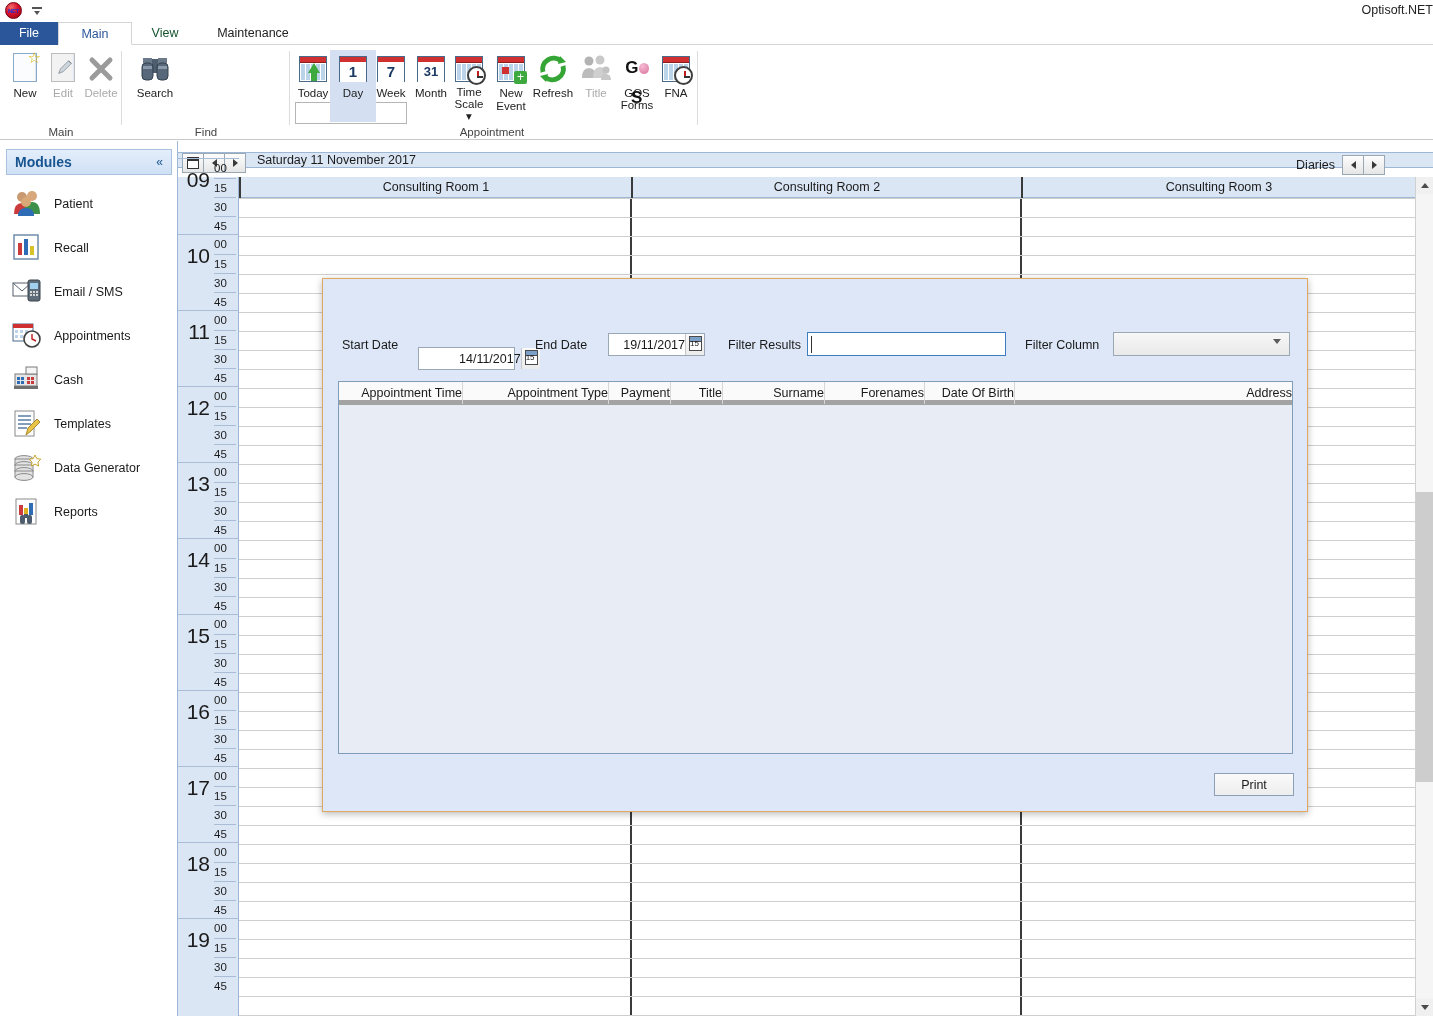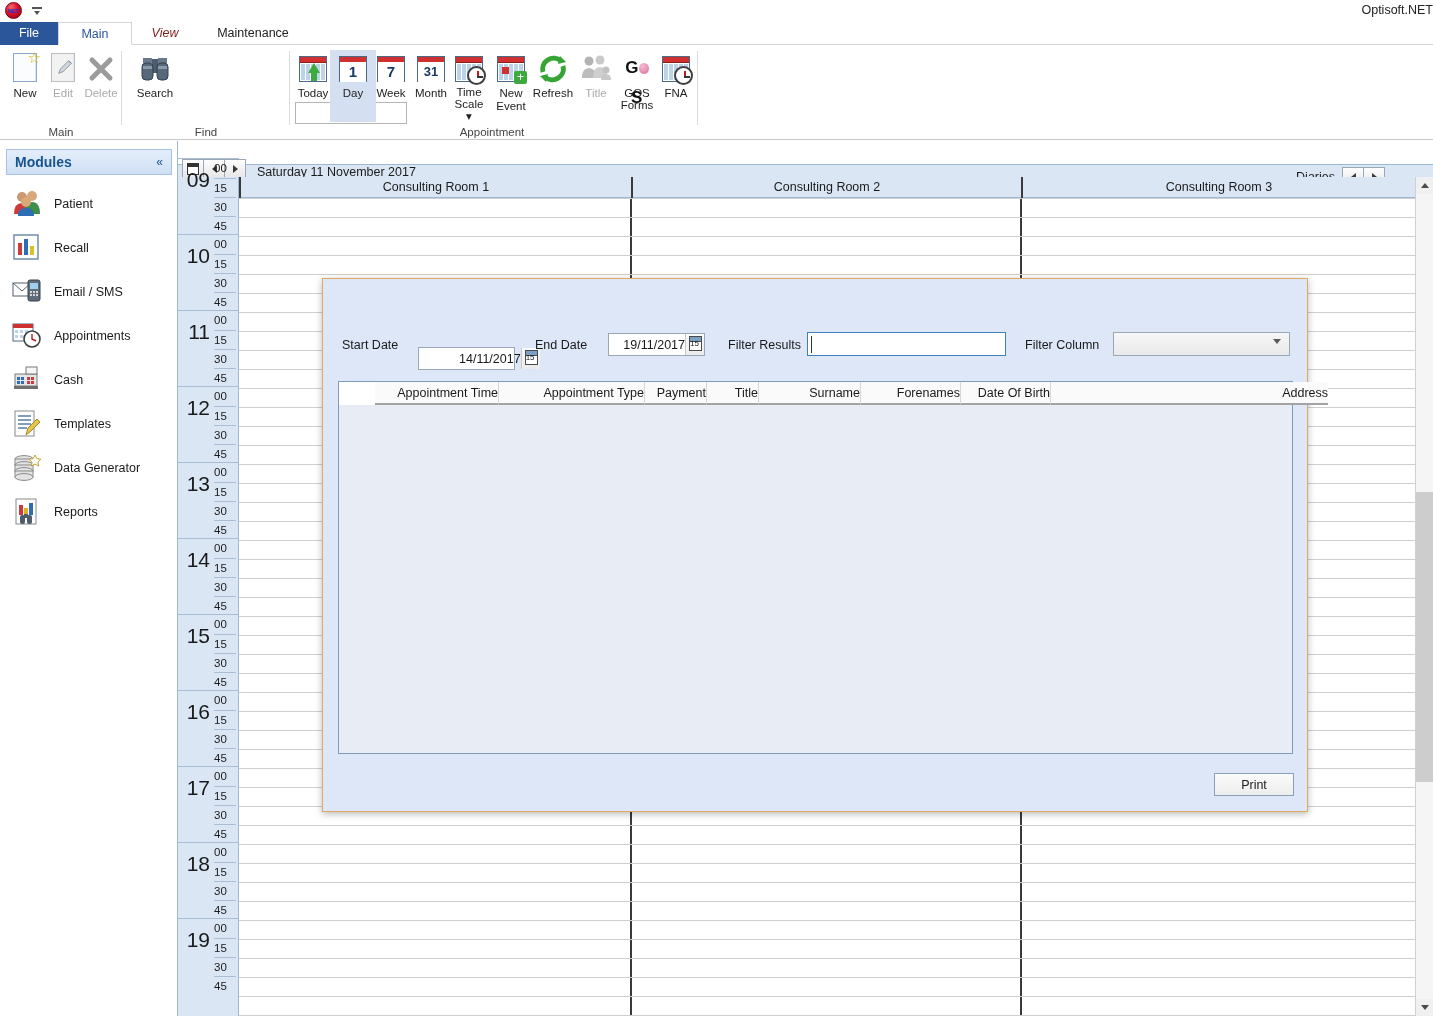--- a/index.html
+++ b/index.html
@@ -45,21 +45,21 @@
     border-bottom:1px solid #d4d4d4;
   }
   .tab {
     position:absolute; top:0; height:23px; line-height:23px;
     text-align:center; font-size:12.5px; color:#2b579a; cursor:default;
   }
   .tab.file { left:0; width:58px; background:#2b579a; color:#fff; }
   .tab.main { left:58px; width:74px; background:#fff; color:#2b579a;
               border-left:1px solid #d4d4d4; border-right:1px solid #d4d4d4;
               border-top:1px solid #d4d4d4; border-bottom:1px solid #fff; z-index:3;}
-  .tab.view { left:132px; width:66px; color:#7f1d1d;font-style:italic; }
+  .tab.view { left:132px; width:66px; color:#14532d; }
   .tab.maint { left:198px; width:110px; color:#222; }
 
   
   .ribbon {
     position:absolute; left:0; top:45px; width:1433px; height:95px;
     background:#ffffff; border-bottom:1px solid #c9c9c9;
   }
   .rgroup { position:absolute; top:0; height:95px; }
   .rgroup-label {
     position:absolute; bottom:2px; left:0; width:100%;
@@ -140,21 +140,21 @@
   .side-item .si-lb { font-size:12.5px; color:#1a1a1a; }
 
   
   .calwrap {
     position:absolute; left:178px; top:141px; width:1255px; height:875px;
     background:#fff;
   }
   .cal-toolbar {
     position:absolute; left:0; top:11px; width:1255px; height:16px;
     background:#dbe6f5; border:1px solid #9db7d4; border-left:none; border-right:none;
-    display:flex; align-items:flex-end;margin-top:12px;
+    display:flex; align-items:flex-start;
   }
   .navbtn {
     width:22px; height:20px; border:1px solid #9aa7b5;
     background:linear-gradient(to bottom,#fdfdfd,#e6e6e6);
     display:flex;align-items:center;justify-content:center; margin-left:-1px;
   }
   .navbtn:first-child { margin-left:4px; }
   .navbtn .tri { width:0;height:0;border-top:4px solid transparent;border-bottom:4px solid transparent; }
   .navbtn .tri.l { border-right:5px solid #3a3a3a; }
   .navbtn .tri.r { border-left:5px solid #3a3a3a; }
@@ -264,21 +264,21 @@
     border:1px solid #9aa7b5; background:linear-gradient(to bottom,#f7f7f7,#e9e9e9);
   }
   .combo .cv { position:absolute; right:8px; top:6px; width:0;height:0;
     border-left:4px solid transparent;border-right:4px solid transparent;border-top:5px solid #5b5b5b;}
 
   .grid-panel {
     position:absolute; left:338px; top:381px; width:955px; height:373px;
     border:1px solid #7f9db9; background:#ffffff;
   }
   .grid-head { position:absolute; left:0; top:0; width:953px; height:23px;
-    background:#fafafa; border-bottom:2px solid #a3a3a3;margin-left:36px; }
+    background:#fafafa; border-bottom:5px solid #a3a3a3; }
   .gh {
     position:absolute; top:0; height:22px; line-height:22px;
     font-size:12.5px; color:#1a1a1a; padding-left:6px;
     border-right:1px solid #d7d7d7;
   }
   .grid-canvas { position:absolute; left:0; top:23px; right:0; bottom:0; background:#e8edf5; }
 
   .print-btn {
     position:absolute; left:1214px; top:773px; width:80px; height:23px;
     border:1px solid #8ba0b6; background:linear-gradient(to bottom,#fafafa,#ededed);

